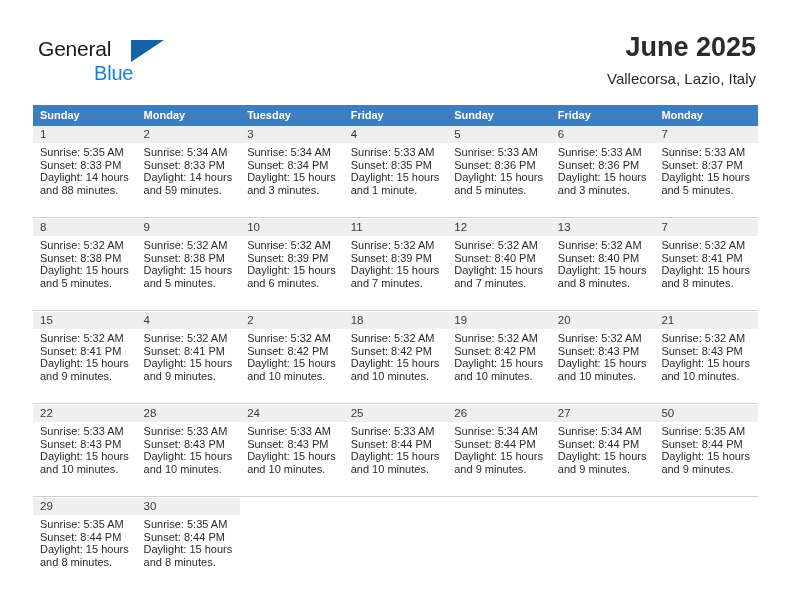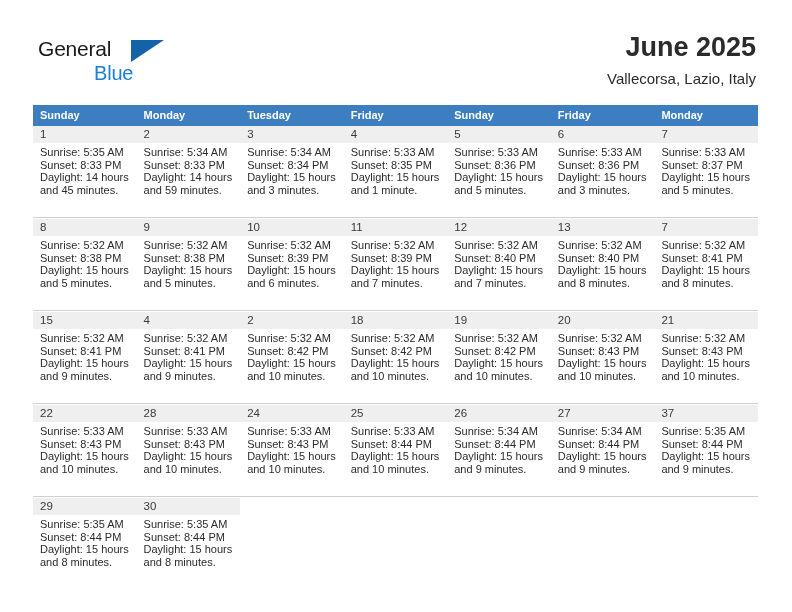--- a/index.html
+++ b/index.html
@@ -201,21 +201,21 @@
       <tbody>
 
         <tr class="week-row">
           <td>
             <div class="cell filled">
               <div class="daynum-bar">1</div>
               <div class="details">
                 <div>Sunrise: 5:35 AM</div>
                 <div>Sunset: 8:33 PM</div>
                 <div>Daylight: 14 hours</div>
-                <div>and 45 minutes.</div>
+                <div>and 88 minutes.</div>
               </div>
             </div>
           </td>
           <td>
             <div class="cell filled">
               <div class="daynum-bar">2</div>
               <div class="details">
                 <div>Sunrise: 5:34 AM</div>
                 <div>Sunset: 8:33 PM</div>
                 <div>Daylight: 14 hours</div>
@@ -511,21 +511,21 @@
               <div class="details">
                 <div>Sunrise: 5:34 AM</div>
                 <div>Sunset: 8:44 PM</div>
                 <div>Daylight: 15 hours</div>
                 <div>and 9 minutes.</div>
               </div>
             </div>
           </td>
           <td>
             <div class="cell filled">
-              <div class="daynum-bar">37</div>
+              <div class="daynum-bar">50</div>
               <div class="details">
                 <div>Sunrise: 5:35 AM</div>
                 <div>Sunset: 8:44 PM</div>
                 <div>Daylight: 15 hours</div>
                 <div>and 9 minutes.</div>
               </div>
             </div>
           </td>
         </tr>
         <tr class="sep-row">

